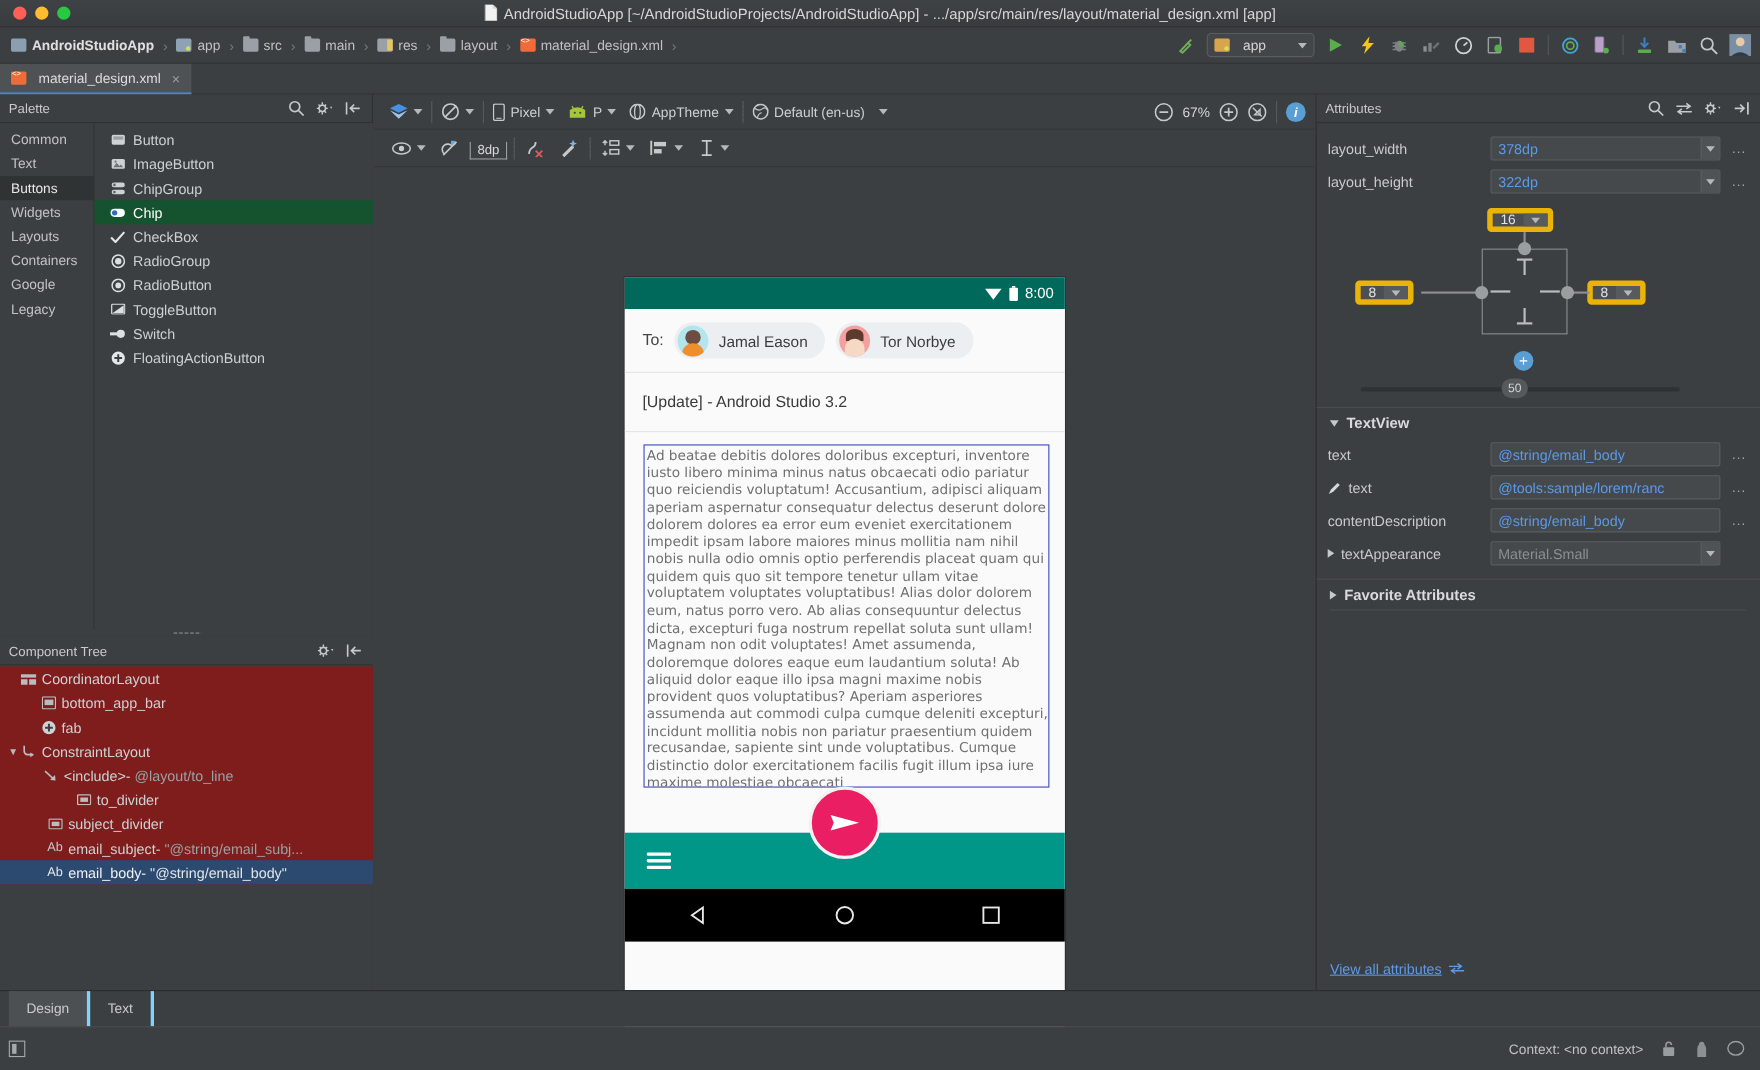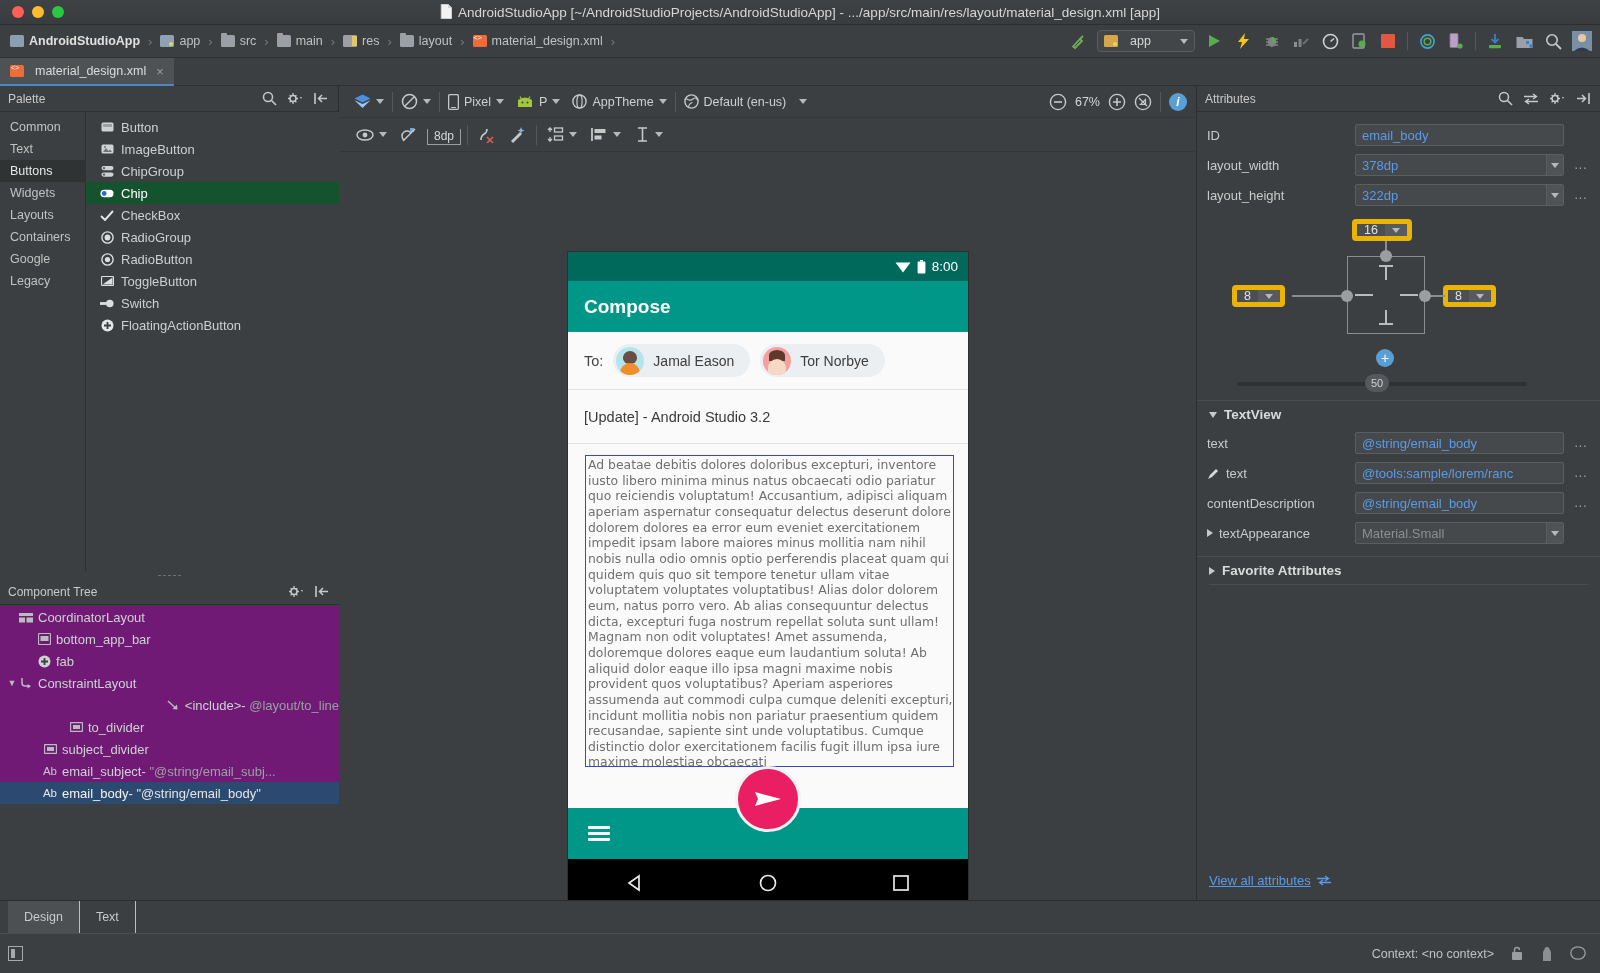--- a/index.html
+++ b/index.html
@@ -93,21 +93,21 @@
   .pal-item { height:22px; display:flex; align-items:center; gap:7px; padding-left:14px; font-size:13px; color:#ccd0d2; }
   .pal-item.sel { background:#14532d; color:#fff; }
   .pi-ico { width:14px; height:14px; display:flex; align-items:center; justify-content:center; color:#cfd2d4; font-size:11px;}
 
   .splitter { position:absolute; left:0; width:339px; height:7px; background:#3c3f41;
               display:flex; align-items:center; justify-content:center; }
   .splitter .grip { width:26px; height:3px; background:transparent;
       background-image: radial-gradient(#6d7072 40%, transparent 42%);
       background-size:5px 3px; }
 
-  .tree-body { position:absolute; left:0; top:0; width:339px; background:#701a75; }
+  .tree-body { position:absolute; left:0; top:0; width:339px; background:#7f1d1d; }
   .tree-row { height:22px; display:flex; align-items:center; font-size:13px; color:#cdd1d3; white-space:nowrap; }
   .tree-row.sel { background:#2c4a70; }
   .tree-arrow { width:12px; text-align:center; color:#b8bbbd; font-size:9px; }
   .tree-ico { width:16px; display:inline-flex; align-items:center; justify-content:center; margin-right:4px; color:#b9bdbf; font-size:11px;}
   .tree-val { color:#9aa0a3; }
 
   
   .center {
     position:absolute; left:340px; top:86px; width:855px; height:814px; background:#3c3f41;
   }
@@ -215,21 +215,21 @@
 
   .view-all { position:absolute; left:12px; bottom:12px; display:flex; align-items:center; gap:6px;
               font-size:13px; color:#5b9ae8; text-decoration:underline; }
 
   
   .designtext-bar {
     position:absolute; left:0; top:900px; width:1600px; height:33px;
     background:#3c3f41; border-top:1px solid #2b2d2e; display:flex; align-items:center;
   }
   .dtab { height:33px; display:flex; align-items:center; padding:0 16px; font-size:12.5px; color:#c8cacb;
-          border-right:1px solid #7dd3fc; }
+          border-right:3px solid #7dd3fc; }
   .dtab.sel { background:#4c5052; }
   .statusbar {
     position:absolute; left:0; top:933px; width:1600px; height:40px;
     background:#3c3f41; border-top:1px solid #4a4d4f; display:flex; align-items:center;
   }
   .sb-left { padding-left:8px; display:flex; align-items:center; }
   .sb-right { margin-left:auto; display:flex; align-items:center; gap:16px; padding-right:14px;
               font-size:12.5px; color:#bfc1c2; }
   .sq-ico { width:15px; height:15px; border:1.5px solid #a7aaac; position:relative; }
   .sq-ico:after { content:""; position:absolute; left:2px; top:1.5px; width:4px; height:9px; background:#a7aaac;}
@@ -609,21 +609,21 @@
         <div class="tree-row" style="padding-left:6px;">
           <span class="tree-arrow">▼</span>
           <span class="tree-ico">
               <svg width="14" height="13" viewBox="0 0 14 13">
                 <path d="M3 1 v5 a3 3 0 0 0 3 3 h5" fill="none" stroke="#b9bdbf" stroke-width="1.5"></path>
                 <path d="M8.5 7 L12 9.2 L8.5 11.4z" fill="#b9bdbf"></path>
               </svg>
             </span>
           <span>ConstraintLayout</span>
         </div>
-        <div class="tree-row" style="padding-left:26px;justify-content:flex-end;">
+        <div class="tree-row" style="padding-left:38px;">
           <span class="tree-ico">
               <svg width="12" height="12" viewBox="0 0 12 12">
                 <path d="M1 2 L9 9.5" stroke="#b9bdbf" stroke-width="1.4"></path>
                 <path d="M10.5 10.5 L5.5 10 L10 5.5z" fill="#b9bdbf"></path>
               </svg>
             </span>
           <span>&lt;include&gt;-</span>&nbsp;<span class="tree-val">@layout/to_line</span>
         </div>
         <div class="tree-row" style="padding-left:68px;">
           <span class="tree-ico">
@@ -830,23 +830,20 @@
             </span>
           <span>
               <svg width="9" height="14" viewBox="0 0 9 14">
                 <rect x="3" y="0" width="3" height="1.6" fill="#fff"></rect>
                 <rect x="0.6" y="1.6" width="7.8" height="12" rx="1" fill="#fff"></rect>
               </svg>
             </span>
           <span>8:00</span>
         </div>
 
-        <div class="app-bar">
-          <span>Compose</span>
-        </div>
 
         <div class="to-row">
           <span class="to-label">To:</span>
           <div class="chip">
             <span class="av a1"></span>
             <span>Jamal Eason</span>
           </div>
           <div class="chip">
             <span class="av a2"></span>
             <span>Tor Norbye</span>
@@ -924,27 +921,20 @@
           <svg width="14" height="13" viewBox="0 0 14 13">
               <path d="M13 1v11" stroke="#c6c9ca" stroke-width="1.6"></path>
               <path d="M1 6.5h8M6 3L9.5 6.5 6 10" stroke="#c6c9ca" stroke-width="1.5" fill="none"></path>
             </svg>
         </span>
       </div>
     </div>
 
     <div style="padding-top:8px;">
       <div class="attr-row">
-        <span class="attr-label">ID</span>
-        <div class="attr-field">
-          <span>email_body</span>
-        </div>
-        <span style="width:18px"></span>
-      </div>
-      <div class="attr-row">
         <span class="attr-label">layout_width</span>
         <div class="attr-field">
           <span>378dp</span>
           <span class="attr-dd">
               <span class="caret-d"></span>
             </span>
         </div>
         <span class="attr-ellipsis">...</span>
       </div>
       <div class="attr-row">

